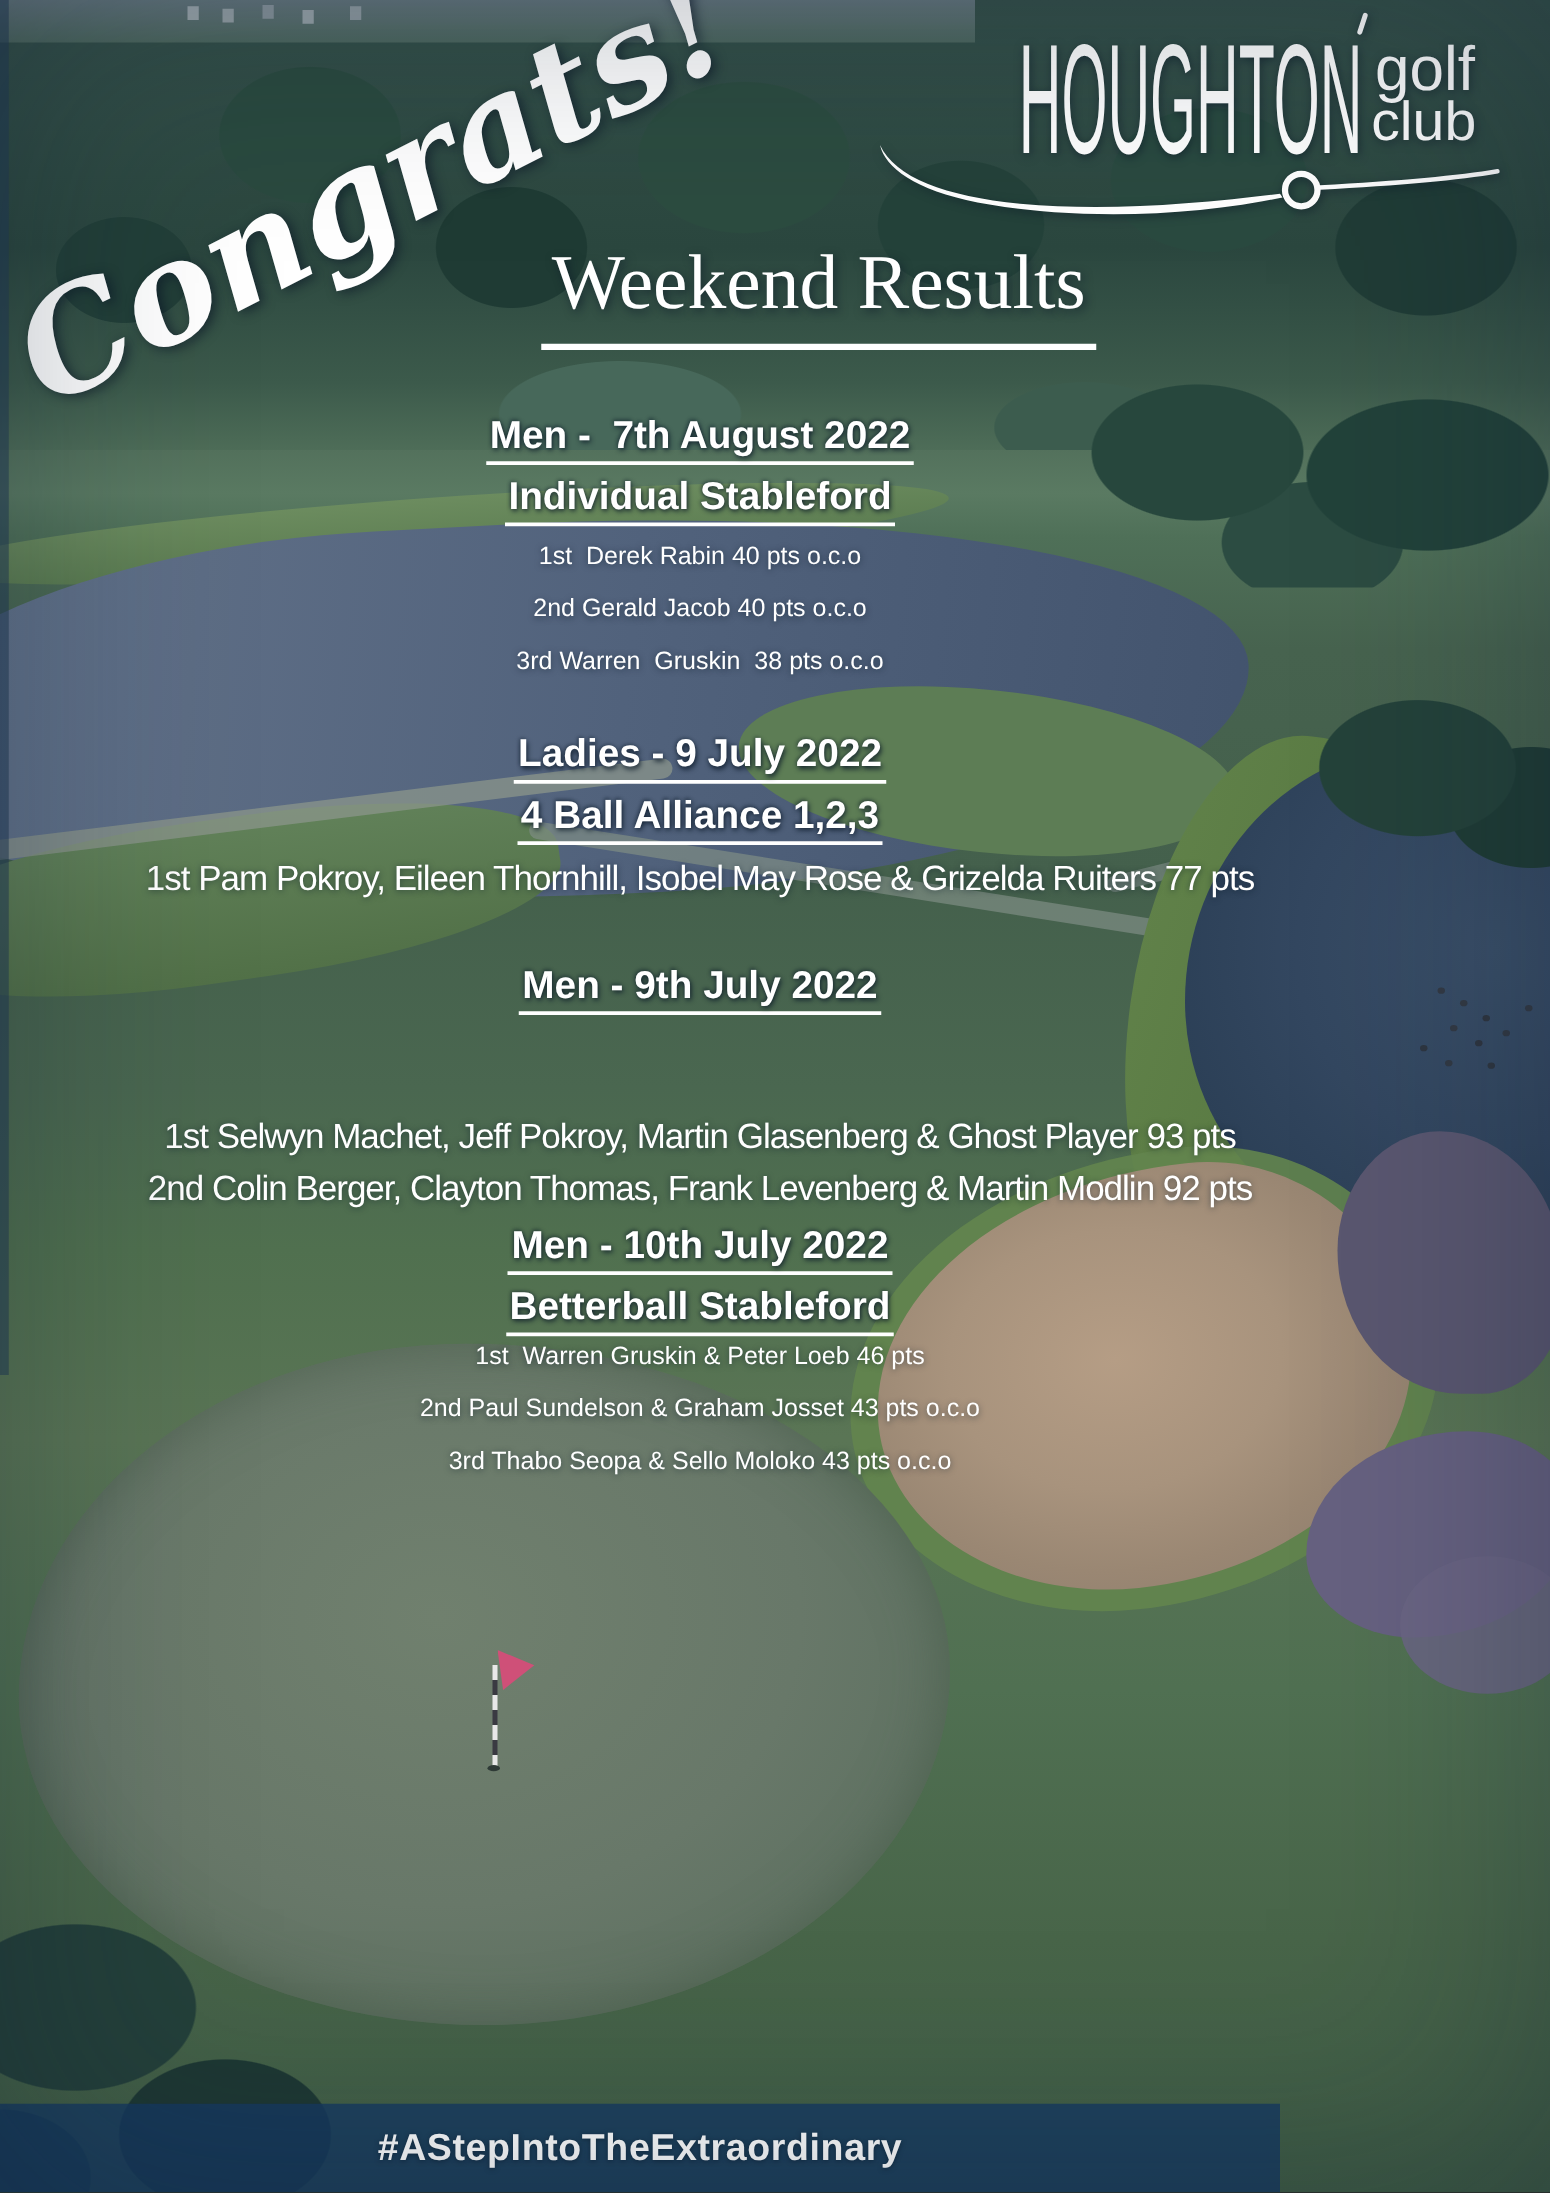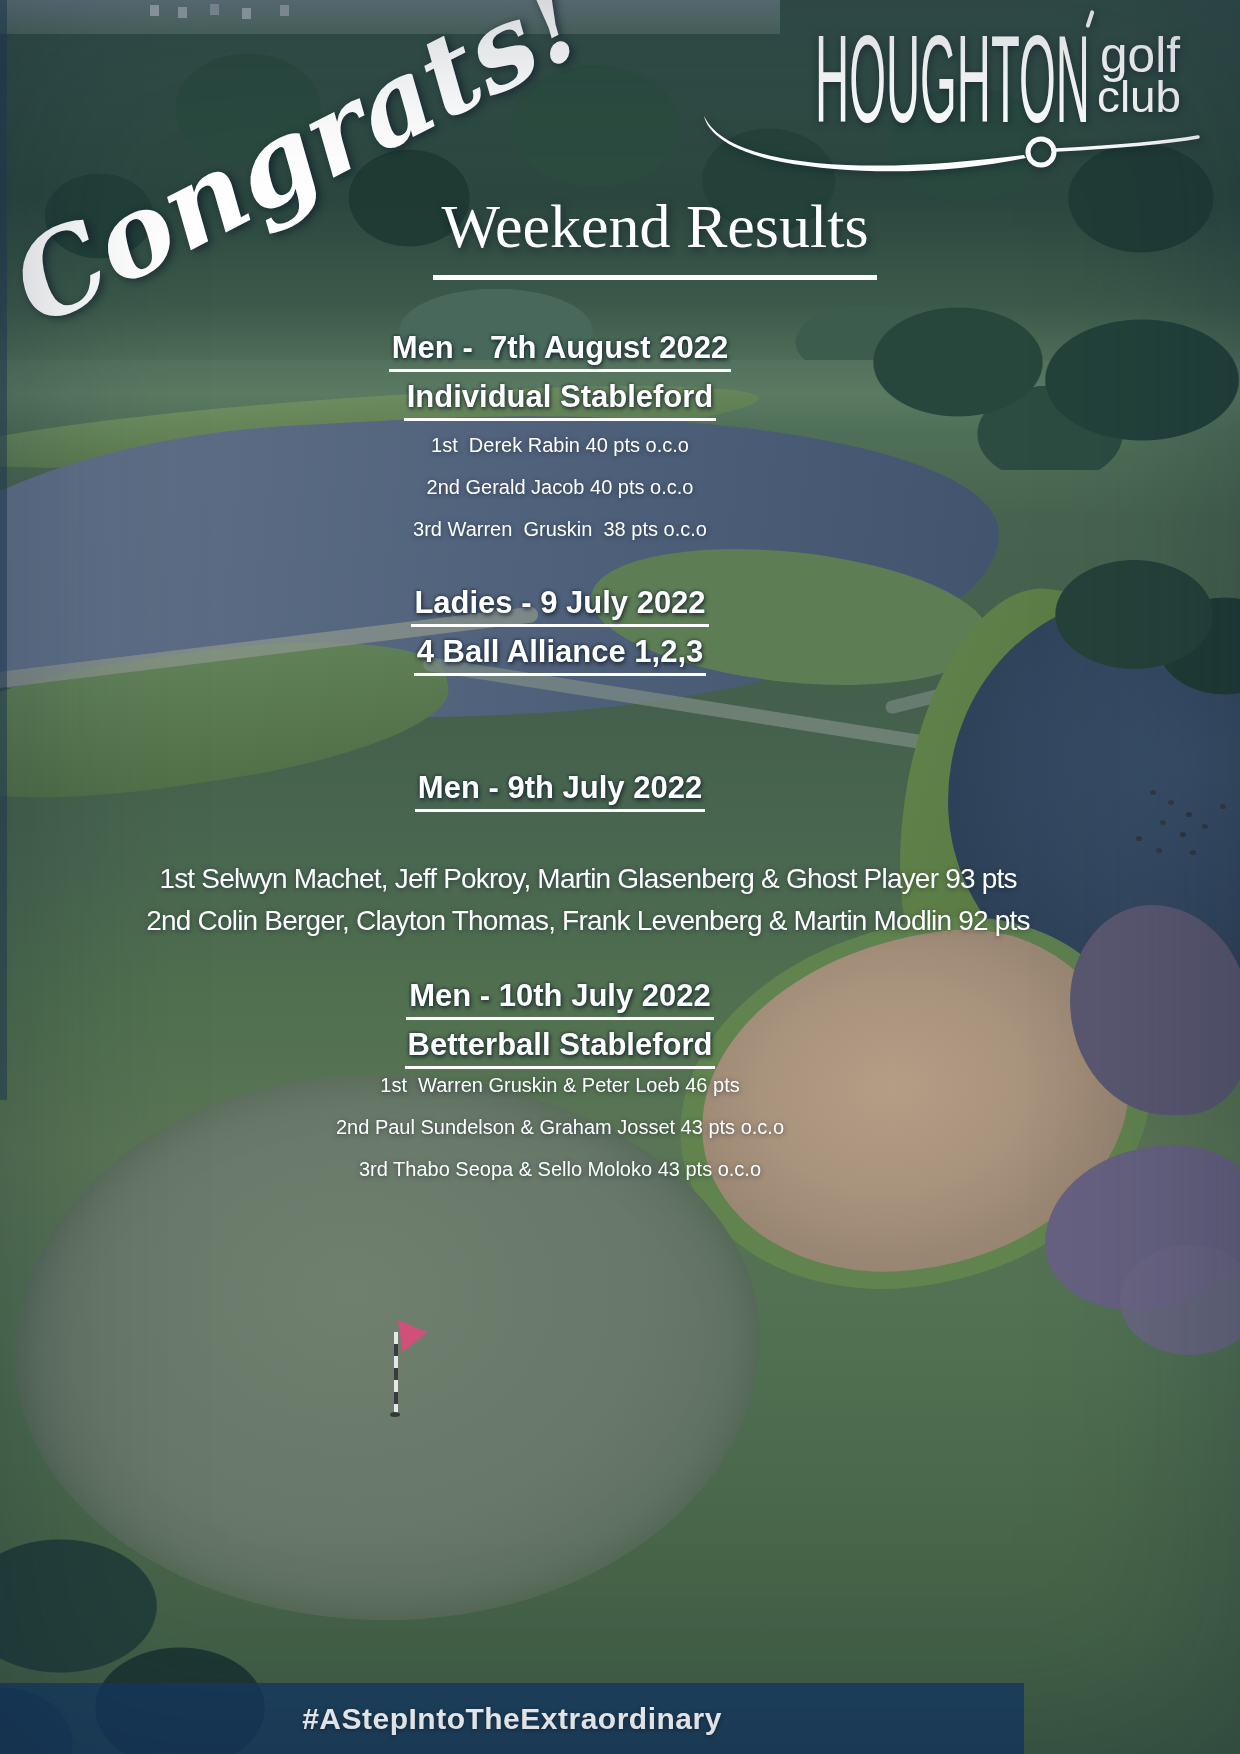--- a/index.html
+++ b/index.html
@@ -112,21 +112,21 @@
     text-shadow:1px 2px 4px rgba(10,25,40,.85), -1px -1px 3px rgba(10,25,40,.4);}
   .result{font-size:20px;line-height:42px;white-space:pre;
     text-shadow:0 1px 5px rgba(10,25,40,.55);}
   .result.wide{font-size:28px;letter-spacing:-0.8px;}
   .footer-bar{left:0;bottom:0;width:1024px;height:71px;line-height:71px;
     background:rgba(21,58,98,.8);text-align:center;}
   .footer-bar span{font-size:30px;font-weight:bold;letter-spacing:.5px;
     text-shadow:0 1px 4px rgba(10,25,40,.6);}
   .s1h{top:330px;} .s1r{top:424px;}
   .s2h{top:585px;} .s2r{top:682px;}
-  .s3h{top:770px;} .s3r{top:858px;padding-left:28px;}
+  .s3h{top:770px;} .s3r{top:888px;}
   .s4h{top:978px;} .s4r{top:1064px;}
 </style>
 </head>
 <body>
 
 <div class="page">
 
   <div class="abs trees-top"></div>
   <div class="abs sky-strip"></div>
   <div class="abs houses"></div>
@@ -179,20 +179,23 @@
   <div class="abs section s1r">
     <div class="result">1st  Derek Rabin 40 pts o.c.o</div>
     <div class="result">2nd Gerald Jacob 40 pts o.c.o</div>
     <div class="result">3rd Warren  Gruskin  38 pts o.c.o</div>
   </div>
 
   <div class="abs section s2h">
     <div><span class="sec-line">Ladies - 9 July 2022</span></div>
     <div><span class="sec-line">4 Ball Alliance 1,2,3</span></div>
   </div>
+  <div class="abs section s2r">
+    <div class="result wide">1st Pam Pokroy, Eileen Thornhill, Isobel May Rose &amp; Grizelda Ruiters 77 pts</div>
+  </div>
 
   <div class="abs section s3h">
     <div><span class="sec-line">Men - 9th July 2022</span></div>
   </div>
   <div class="abs section s3r">
     <div class="result wide">1st Selwyn Machet, Jeff Pokroy, Martin Glasenberg &amp; Ghost Player 93 pts</div>
     <div class="result wide">2nd Colin Berger, Clayton Thomas, Frank Levenberg &amp; Martin Modlin 92 pts</div>
   </div>
 
   <div class="abs section s4h">

